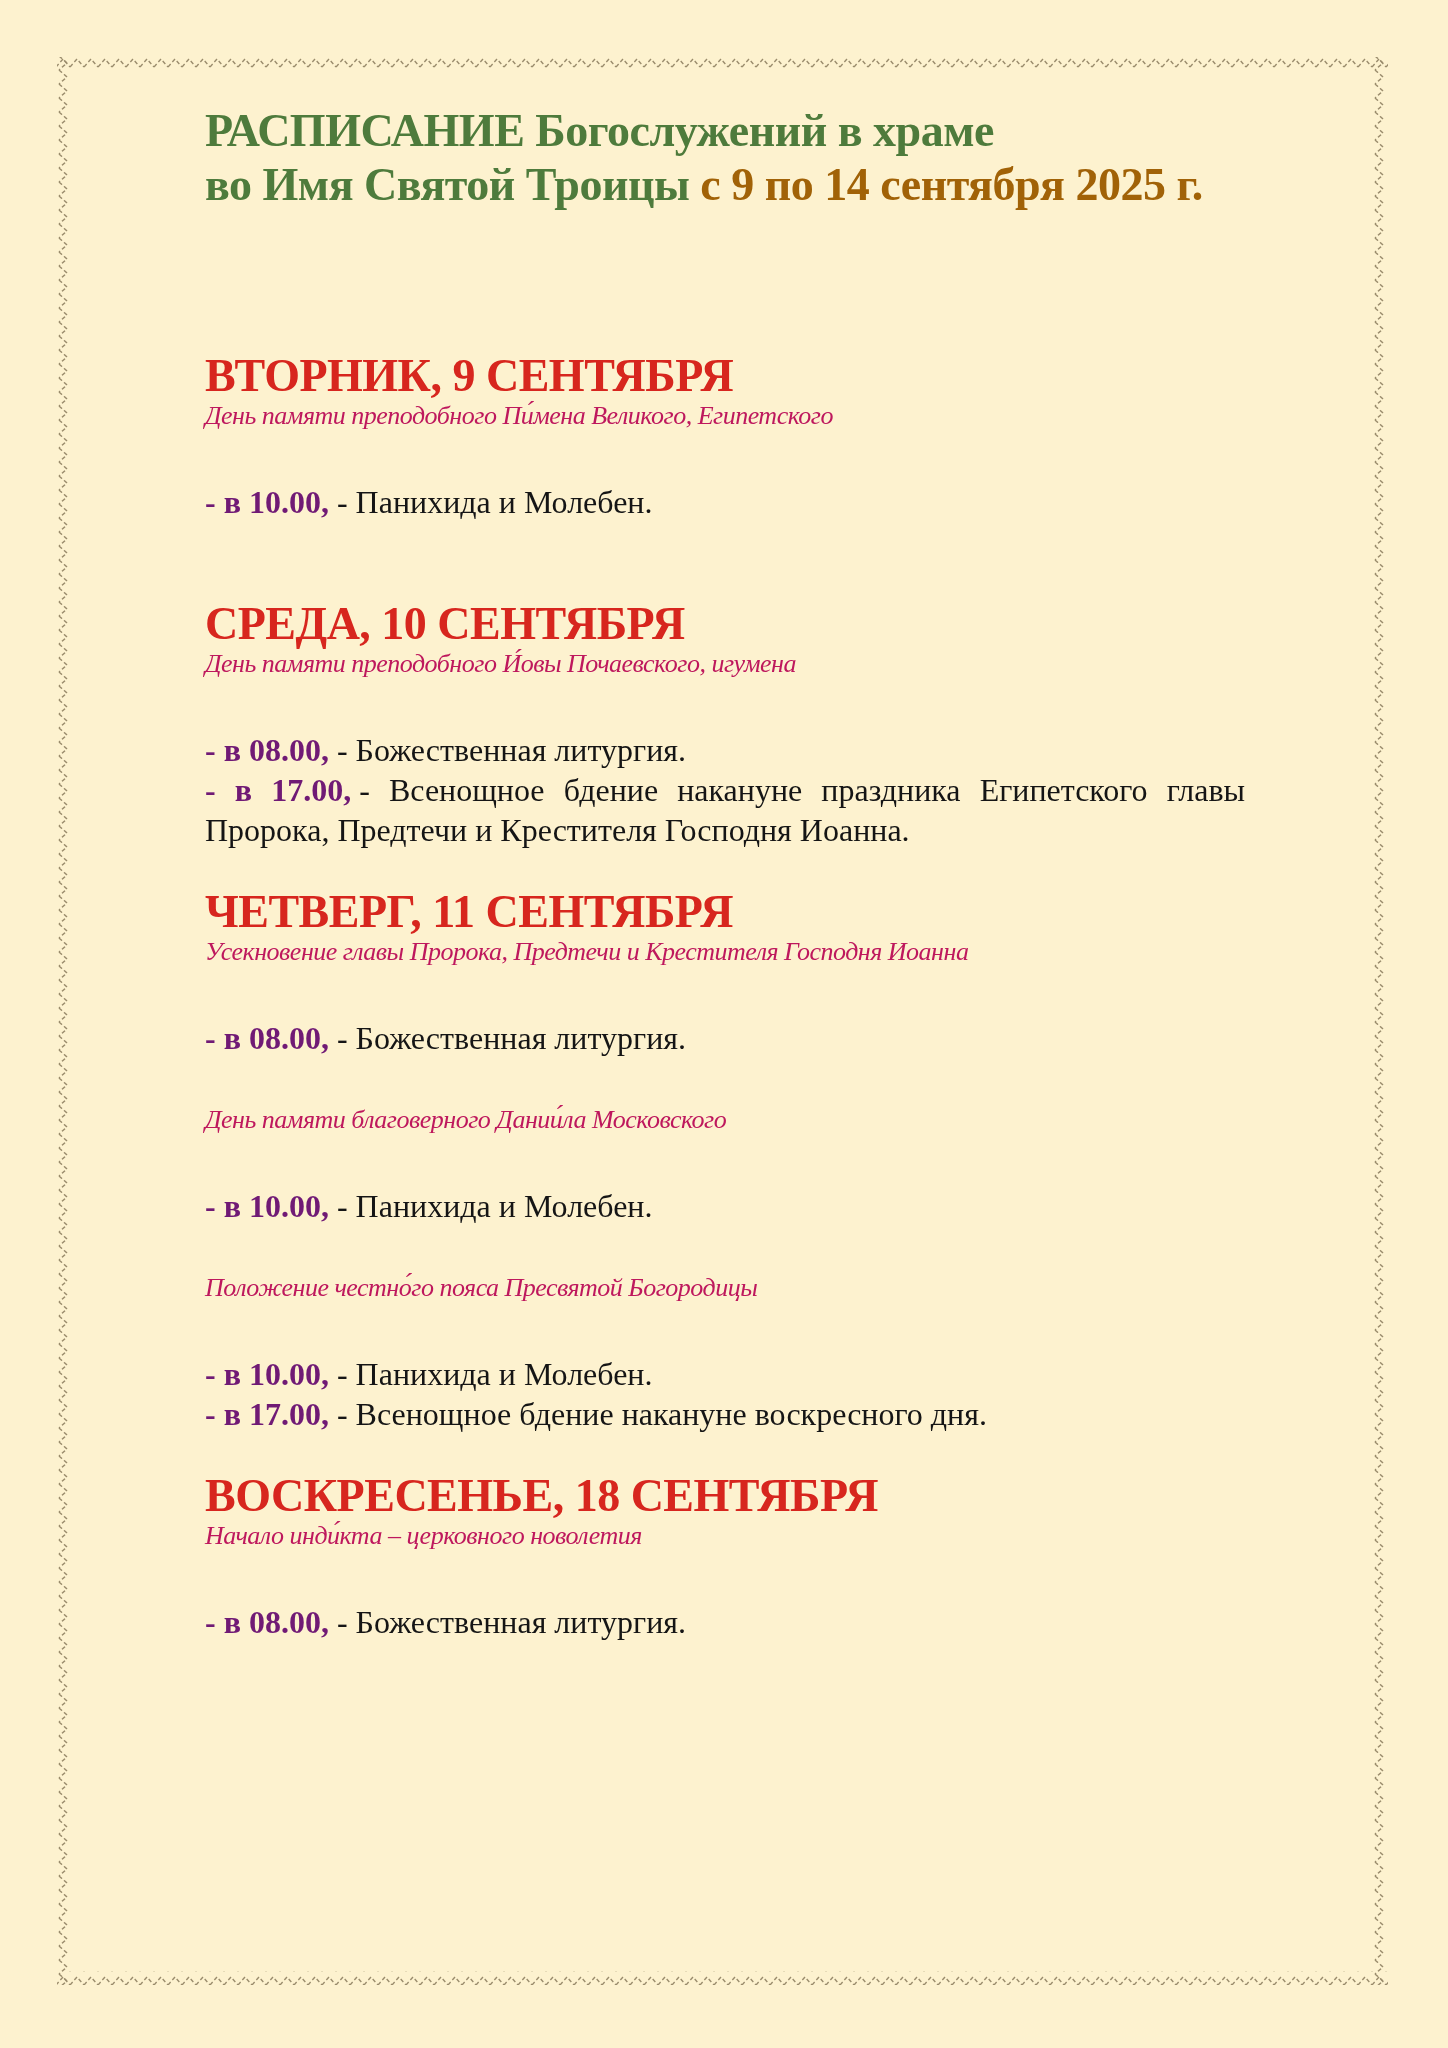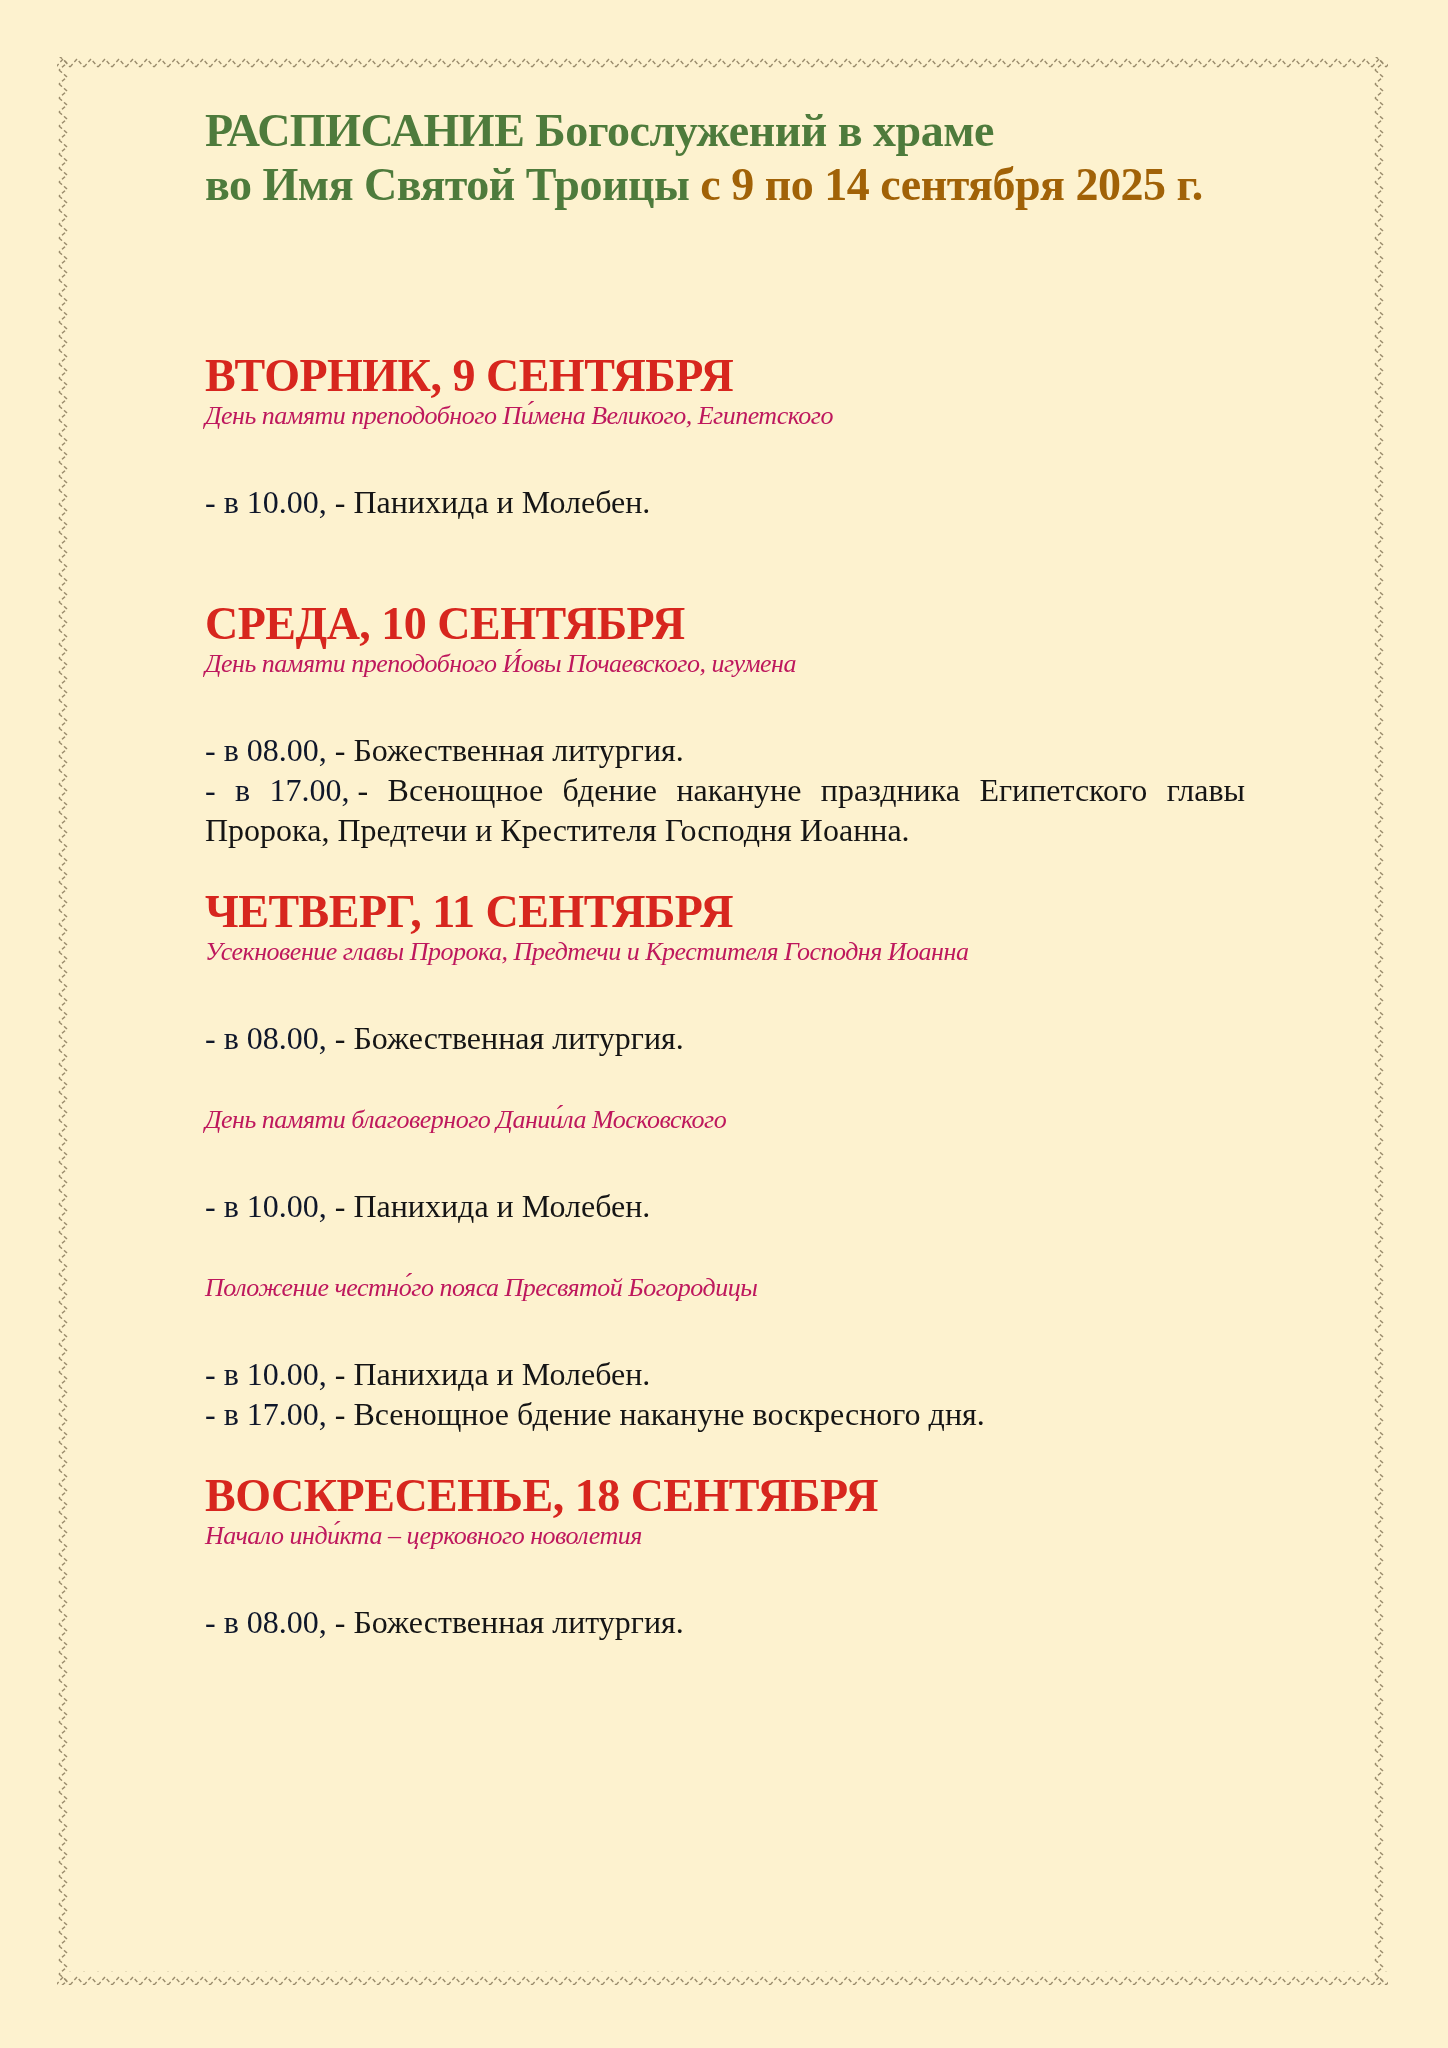--- a/index.html
+++ b/index.html
@@ -55,22 +55,22 @@
   }
   .entries{margin-top:46px;}
   .entry{
     margin:0;
     font-size:32px;
     line-height:40px;
     color:#151515;
     text-align:justify;
   }
   .entry .time{
-    color:#0f172a;
-    font-weight:normal;
+    color:#701a75;
+    font-weight:bold;
     margin-right:8px;
   }
 </style>
 </head>
 <body>
 
 <div class="page">
 
   <svg class="border-svg" width="1448" height="2048" aria-hidden="true">
     <defs>

